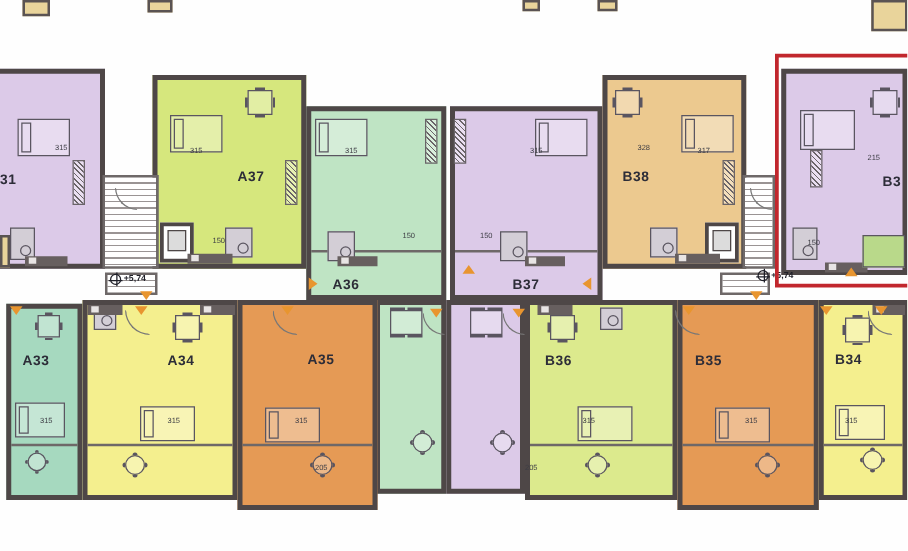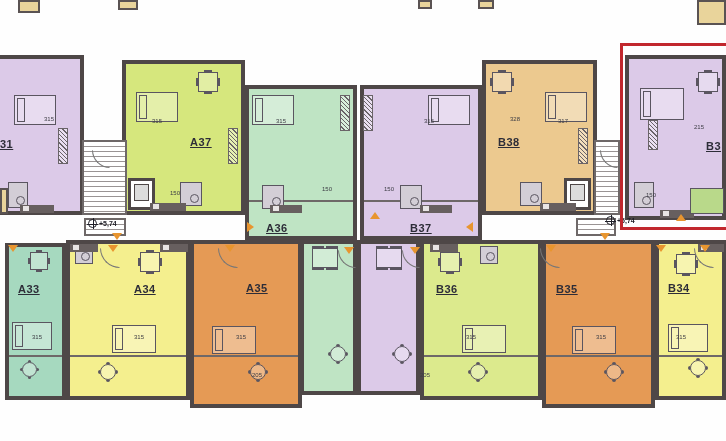--- a/index.html
+++ b/index.html
@@ -6,21 +6,21 @@
   #plan{
     position:relative;width:726px;height:441px;overflow:hidden;
     background:#fefefe;font-family:"Liberation Sans", sans-serif;
   }
   .rect{position:absolute;box-sizing:border-box;border:4px solid #4e4747;z-index:1;}
   .stairs{position:absolute;box-sizing:border-box;z-index:2;border:2px solid #6e6868;
     background:repeating-linear-gradient(180deg,#ffffff 0 4px,#9a9494 4px 5px);}
   .elev{position:absolute;box-sizing:border-box;z-index:3;background:#fff;border:3px solid #4e4747;}
   .elev::after{content:"";position:absolute;left:3px;top:3px;right:3px;bottom:6px;border:1px solid #4e4747;background:#dcdcdc;}
   .line{position:absolute;height:2px;background:#6e6868;z-index:3;}
-  .unit-label{position:absolute;z-index:6;font-weight:bold;font-size:11px;color:#2d2d38;letter-spacing:0.5px;white-space:nowrap;text-decoration:underline;}
+  .unit-label{position:absolute;z-index:6;font-weight:bold;font-size:11px;color:#2d2d38;letter-spacing:0.5px;white-space:nowrap;}
   .dim{position:absolute;z-index:5;font-size:6px;color:#3c3c44;white-space:nowrap;}
   .marker{position:absolute;z-index:6;display:flex;align-items:center;gap:2px;font-size:7px;color:#1f1f28;font-weight:bold;}
   .mk-icon{position:relative;width:9px;height:9px;border:1px solid #1f1f28;border-radius:50%;box-sizing:border-box;}
   .mk-icon::before{content:"";position:absolute;left:-2px;right:-2px;top:50%;height:1px;background:#1f1f28;}
   .mk-icon::after{content:"";position:absolute;top:-2px;bottom:-2px;left:50%;width:1px;background:#1f1f28;}
   .tri{position:absolute;z-index:7;width:0;height:0;}
   .tri-down{border-left:5px solid transparent;border-right:5px solid transparent;border-top:7px solid #e8952f;}
   .tri-up{border-left:5px solid transparent;border-right:5px solid transparent;border-bottom:7px solid #e8952f;}
   .tri-right{border-top:5px solid transparent;border-bottom:5px solid transparent;border-left:7px solid #e8952f;}
   .tri-left{border-top:5px solid transparent;border-bottom:5px solid transparent;border-right:7px solid #e8952f;}

